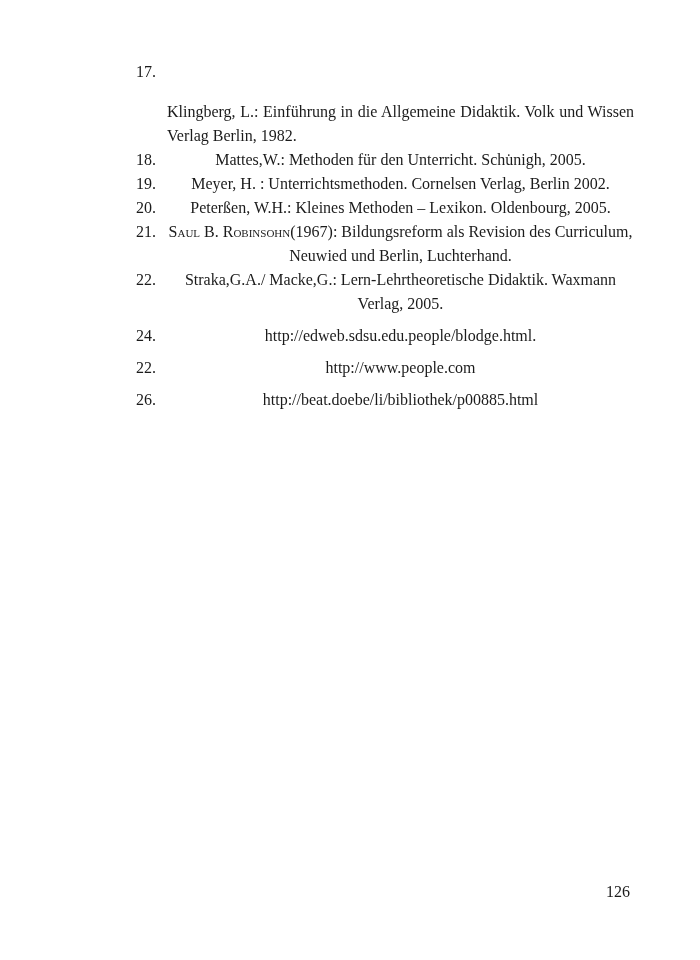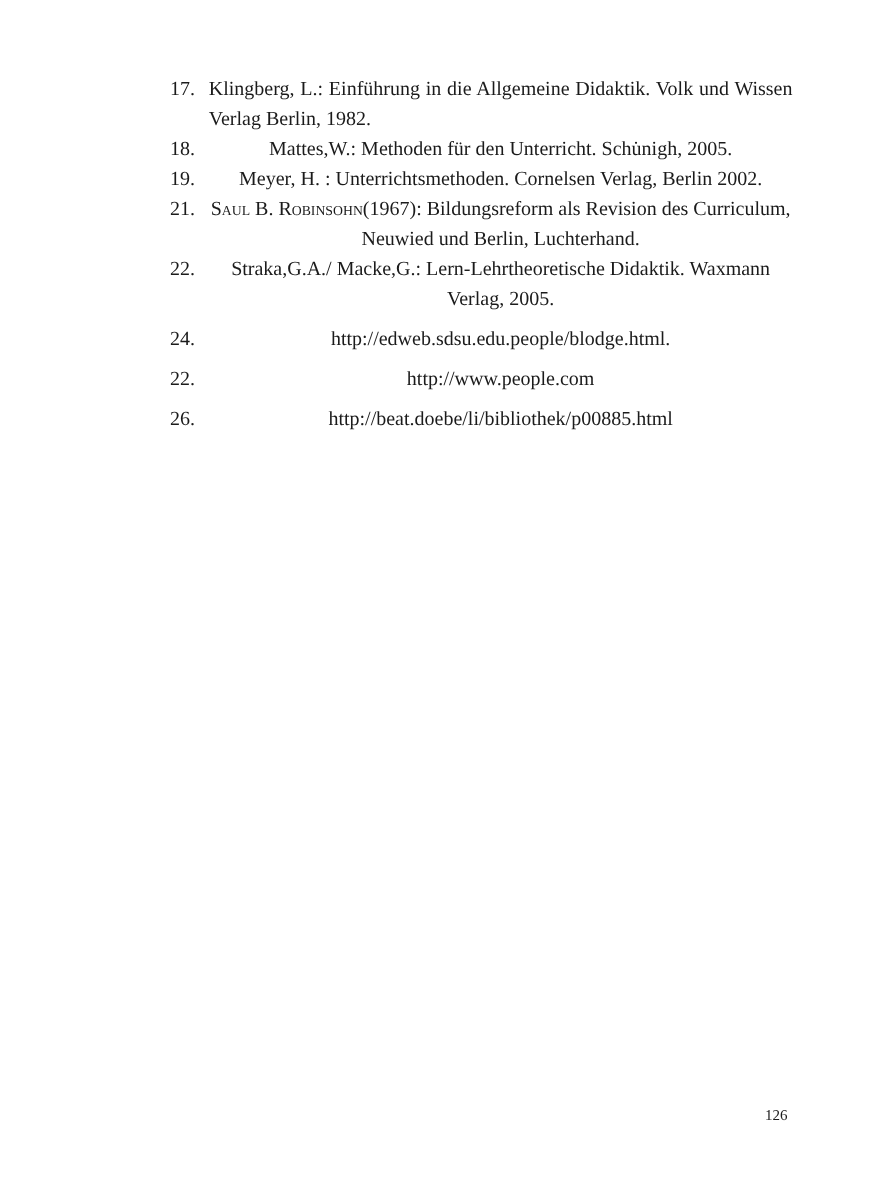--- a/index.html
+++ b/index.html
@@ -29,32 +29,33 @@
   .ref-num {
     flex: 0 0 31px;
     width: 31px;
   }
   .ref-text {
     flex: 1 1 auto;
     text-align: center;
   }
   .justify .ref-text {
     text-align: justify;
+    margin-top: 40px;
   }
   .spaced {
     margin-top: 8px;
   }
   .smallcaps {
     font-variant: small-caps;
   }
   .page-number {
     position: absolute;
     top: 883px;
     right: 70px;
-    font-size: 12px;
+    font-size: 16px;
     line-height: 18px;
   }
 </style>
 </head>
 <body>
 
 <div class="page-content">
 
   <div class="ref-item justify">
     <span class="ref-num">17.</span>
@@ -64,20 +65,24 @@
   <div class="ref-item">
     <span class="ref-num">18.</span>
     <span class="ref-text">Mattes,W.: Methoden für den Unterricht. Schu̇nigh, 2005.</span>
   </div>
 
   <div class="ref-item">
     <span class="ref-num">19.</span>
     <span class="ref-text">Meyer, H. : Unterrichtsmethoden. Cornelsen Verlag, Berlin 2002.</span>
   </div>
 
+  <div class="ref-item">
+    <span class="ref-num">20.</span>
+    <span class="ref-text">Peterßen, W.H.: Kleines Methoden – Lexikon. Oldenbourg, 2005.</span>
+  </div>
 
   <div class="ref-item">
     <span class="ref-num">21.</span>
     <span class="ref-text"><span class="smallcaps">Saul B. Robinsohn</span><span>(1967): Bildungsreform als Revision des Curriculum, Neuwied und Berlin, Luchterhand.</span></span>
   </div>
 
   <div class="ref-item">
     <span class="ref-num">22.</span>
     <span class="ref-text">Straka,G.A./ Macke,G.: Lern-Lehrtheoretische Didaktik. Waxmann Verlag, 2005.</span>
   </div>

